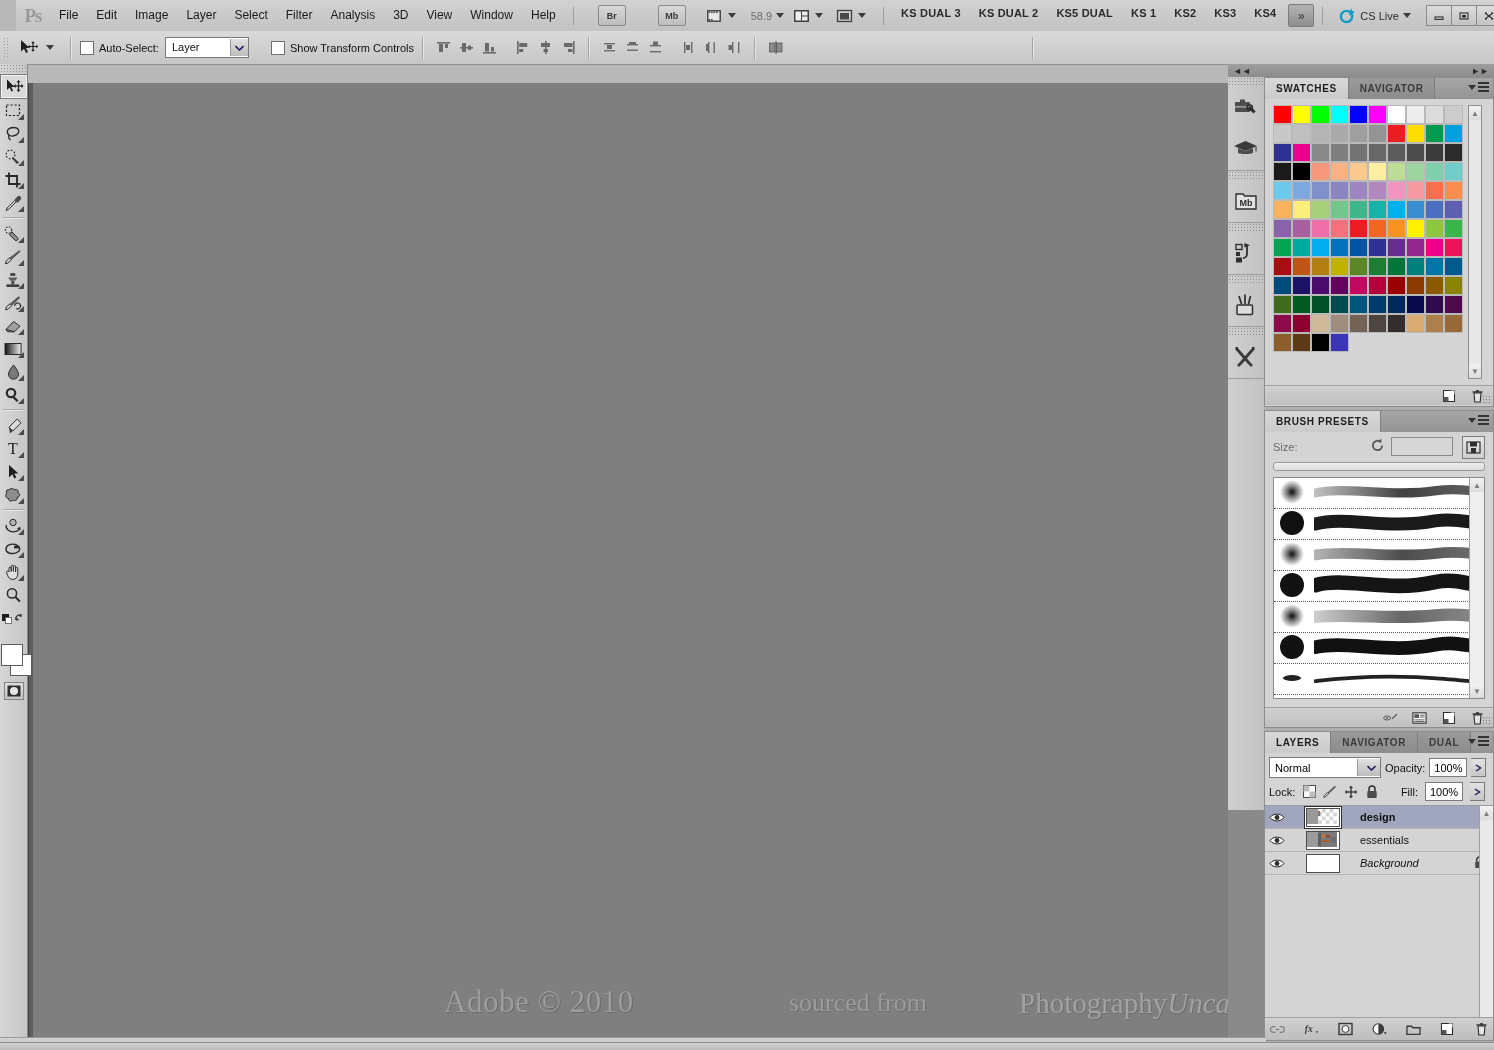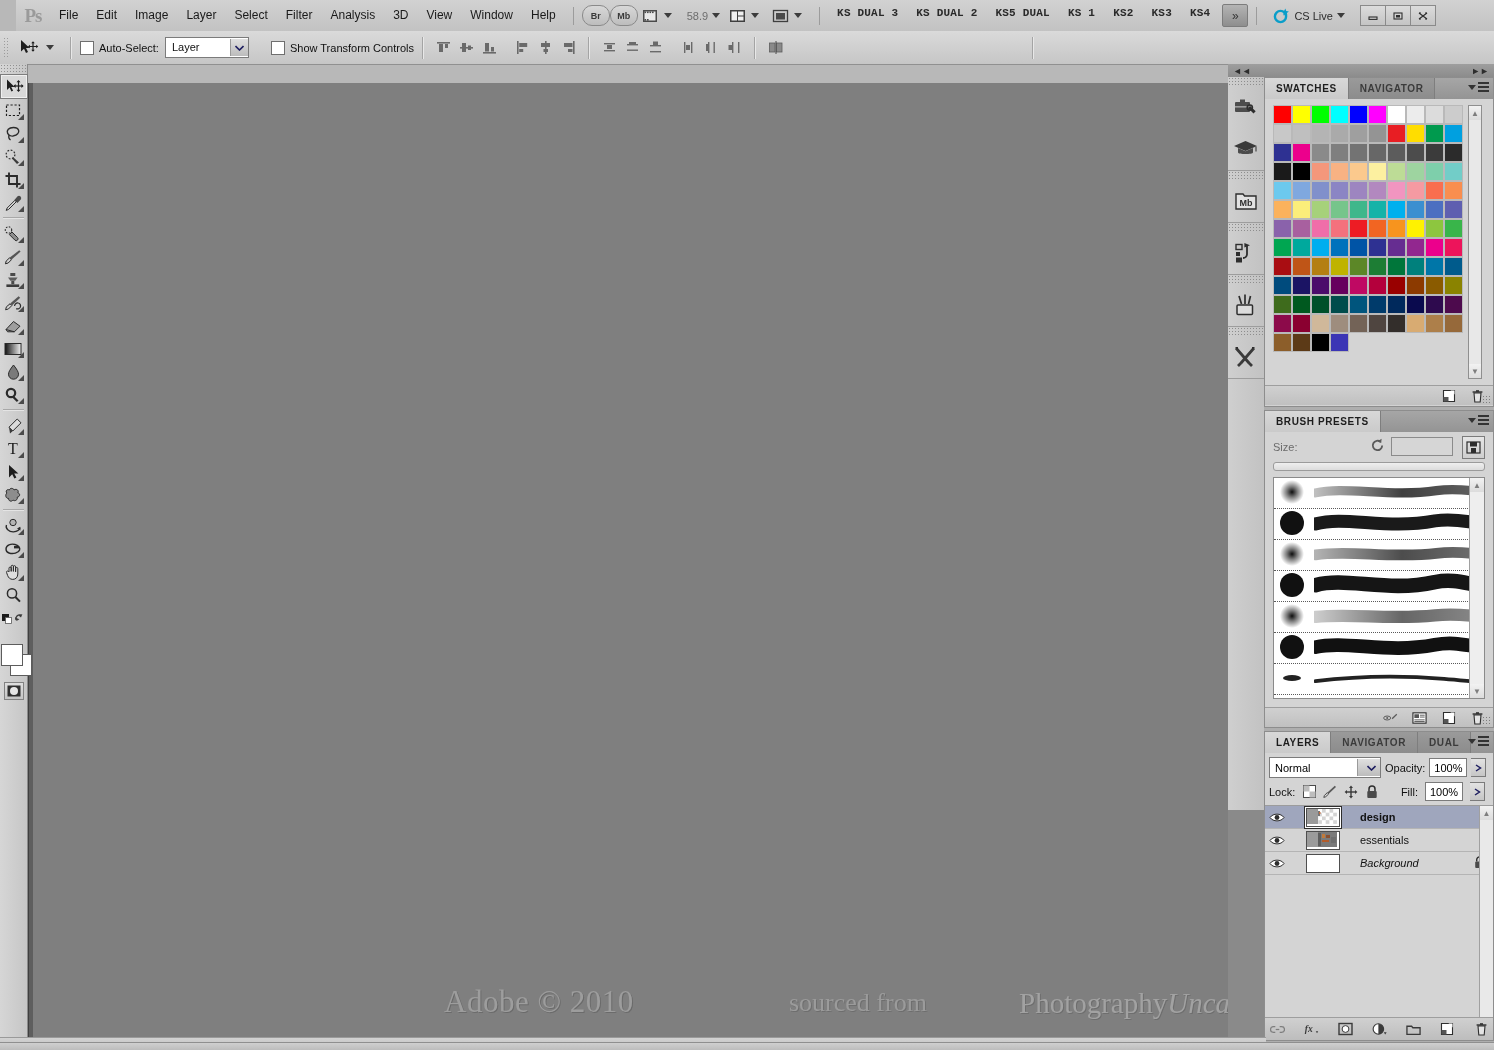--- a/index.html
+++ b/index.html
@@ -22,36 +22,36 @@
   .ps-logo{
     width:34px;height:31px;display:flex;align-items:center;justify-content:center;
     font-family:"Liberation Serif", serif;font-size:19px;font-weight:bold;color:#9a9a9a;
     letter-spacing:-1px;
   }
   .menu-item{
     padding:0 9px;height:31px;line-height:31px;font-size:12px;color:#1a1a1a;cursor:default;
   }
   .mb-sep{width:1px;height:18px;background:#9c9c9c;margin:0 8px;}
   .tb-btn{
-    min-width:20px;height:19px;border:1px solid #8a8a8a;border-radius:10px;
+    min-width:20px;height:19px;border:1px solid #8a8a8a;border-radius:2px;
     background:linear-gradient(#d8d8d8,#bdbdbd);
     display:flex;align-items:center;justify-content:center;
-    font-size:9px;font-weight:bold;color:#3a3a3a;margin:0 0;padding:0 3px;
+    font-size:9px;font-weight:bold;color:#3a3a3a;margin:0 16px;padding:0 3px;
   }
   .tb-plain{
     height:22px;display:flex;align-items:center;justify-content:center;margin:0 2px;padding:0 2px;
   }
   .caret{
     width:0;height:0;border-left:4px solid transparent;border-right:4px solid transparent;
     border-top:5px solid #3c3c3c;margin-left:4px;margin-right:5px;
   }
   .zoomval{font-size:11px;color:#6e6e6e;margin-left:6px;}
   .ws-btn{
     font-size:11px;font-weight:bold;color:#2a2a2a;padding:3px 9px;height:20px;
-    line-height:14px;cursor:default;letter-spacing:0.2px;font-family:Liberation Mono, monospace;
+    line-height:14px;cursor:default;letter-spacing:0.2px;
   }
   .ws-more{
     width:24px;height:21px;border:1px solid #7c7c7c;border-radius:2px;
     background:linear-gradient(#b4b4b4,#8e8e8e);
     display:flex;align-items:center;justify-content:center;color:#353535;
     font-size:12px;margin-left:3px;
   }
   .cslive{display:flex;align-items:center;margin-left:8px;}
   .cslive-label{font-size:11px;color:#2b2b2b;margin-left:4px;}
   .wincontrols{display:flex;margin-left:10px;margin-right:6px;}

